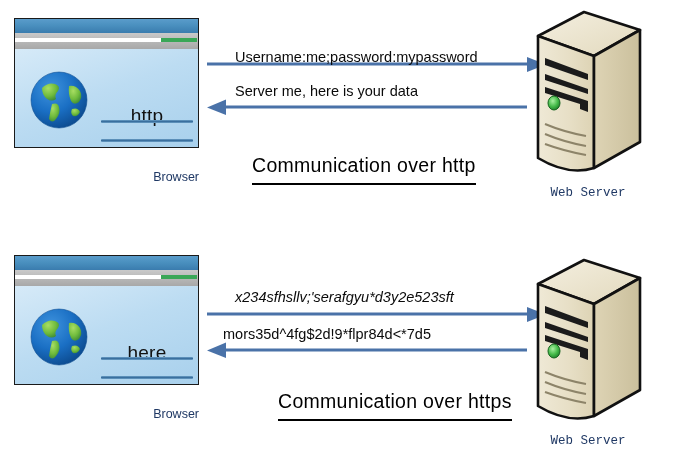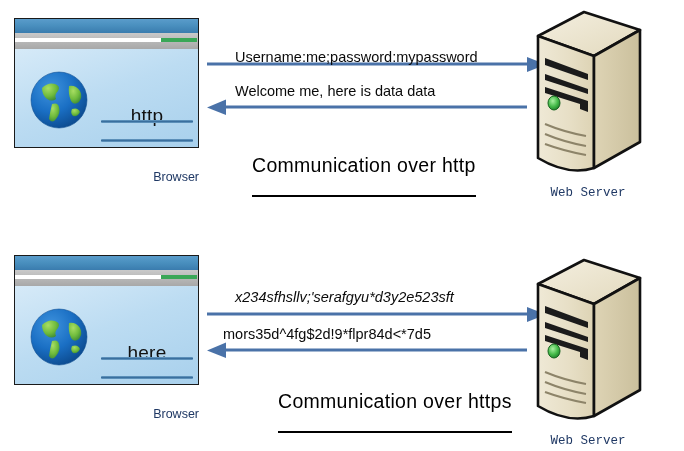--- a/index.html
+++ b/index.html
@@ -140,21 +140,21 @@
   }
 
   
   .caption {
     position: absolute;
     font-size: 19.5px;
     color: #000000;
     white-space: nowrap;
     font-family: "Liberation Sans", sans-serif;
     border-bottom: 2px solid #000000;
-    padding-bottom: 18px;
+    padding-bottom: 6px;
     letter-spacing: 0.3px;
   }
 
   
   .server-wrap {
     position: absolute;
     width: 120px;
   }
   .server-label {
     position: absolute;
@@ -216,21 +216,21 @@
         <line x1="207" y1="64" x2="527" y2="64" stroke="#4a72a8" stroke-width="3"></line>
         <polygon points="527,57 546,64.5 527,72" fill="#4a72a8"></polygon>
       </g>
 
       <g>
         <line x1="226" y1="107" x2="527" y2="107" stroke="#4a72a8" stroke-width="3"></line>
         <polygon points="226,99.5 207,107.5 226,115" fill="#4a72a8"></polygon>
       </g>
     </svg>
     <div class="arrow-label" style="left:235px; top:38px;margin-top:11px;">Username:me;password:mypassword</div>
-    <div class="arrow-label" style="left:235px; top:83px;">Welcome me, here is data data</div>
+    <div class="arrow-label" style="left:235px; top:83px;">Server me, here is your data</div>
 
     <div class="caption" style="left:252px; top:154px;">Communication  over  http</div>
 
     <div class="server-wrap" style="left:528px; top:8px;">
       <svg width="120" height="172" viewBox="0 0 120 172">
         <defs>
           <linearGradient id="sfFront" x1="0" y1="0" x2="1" y2="0">
             <stop offset="0%" stop-color="#efe9d6"></stop>
             <stop offset="55%" stop-color="#e7dfc6"></stop>
             <stop offset="100%" stop-color="#ddd3b4"></stop>

